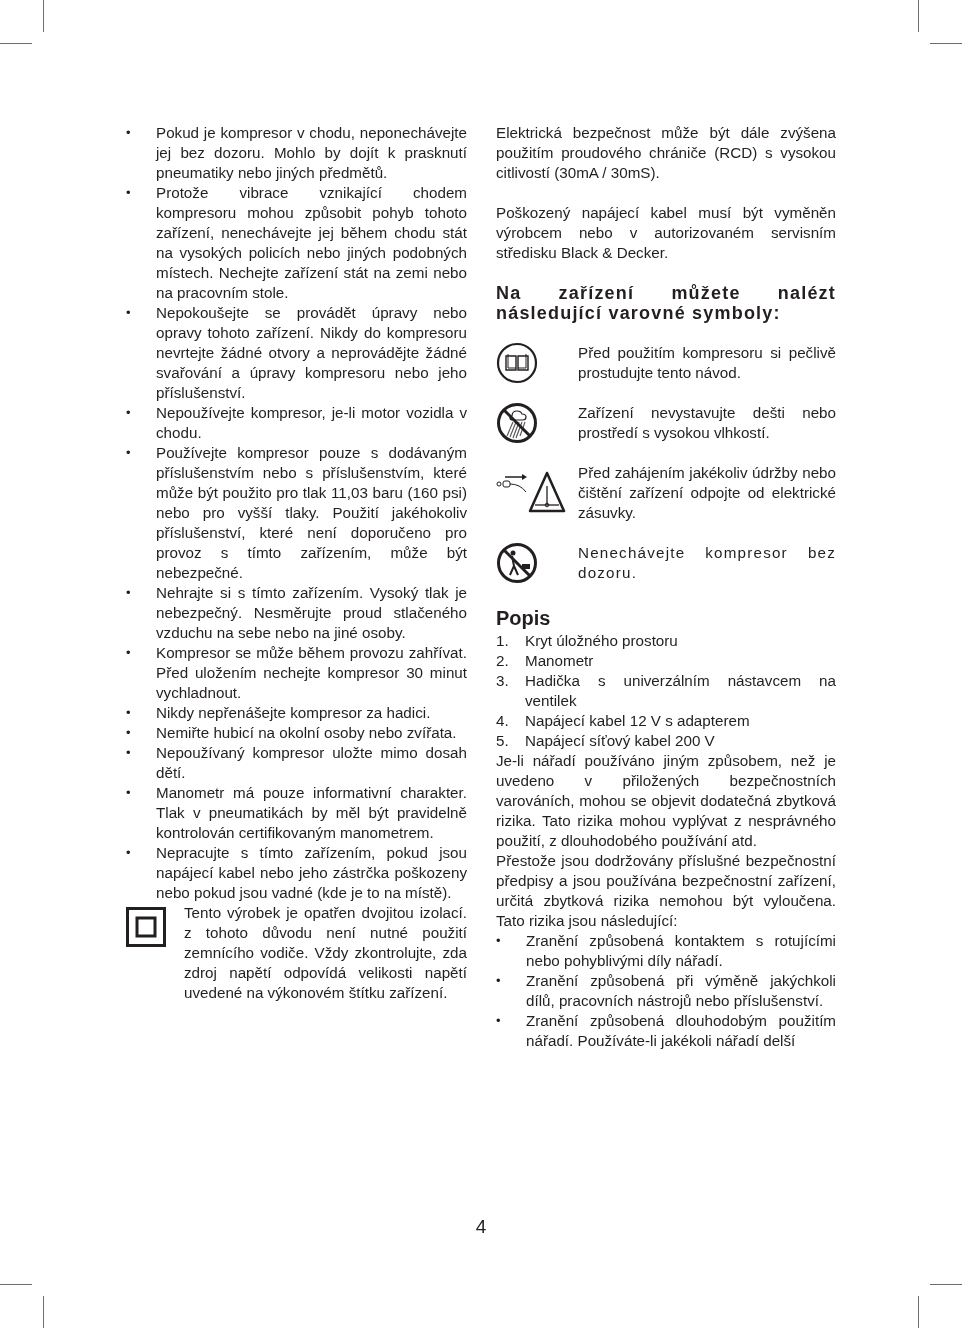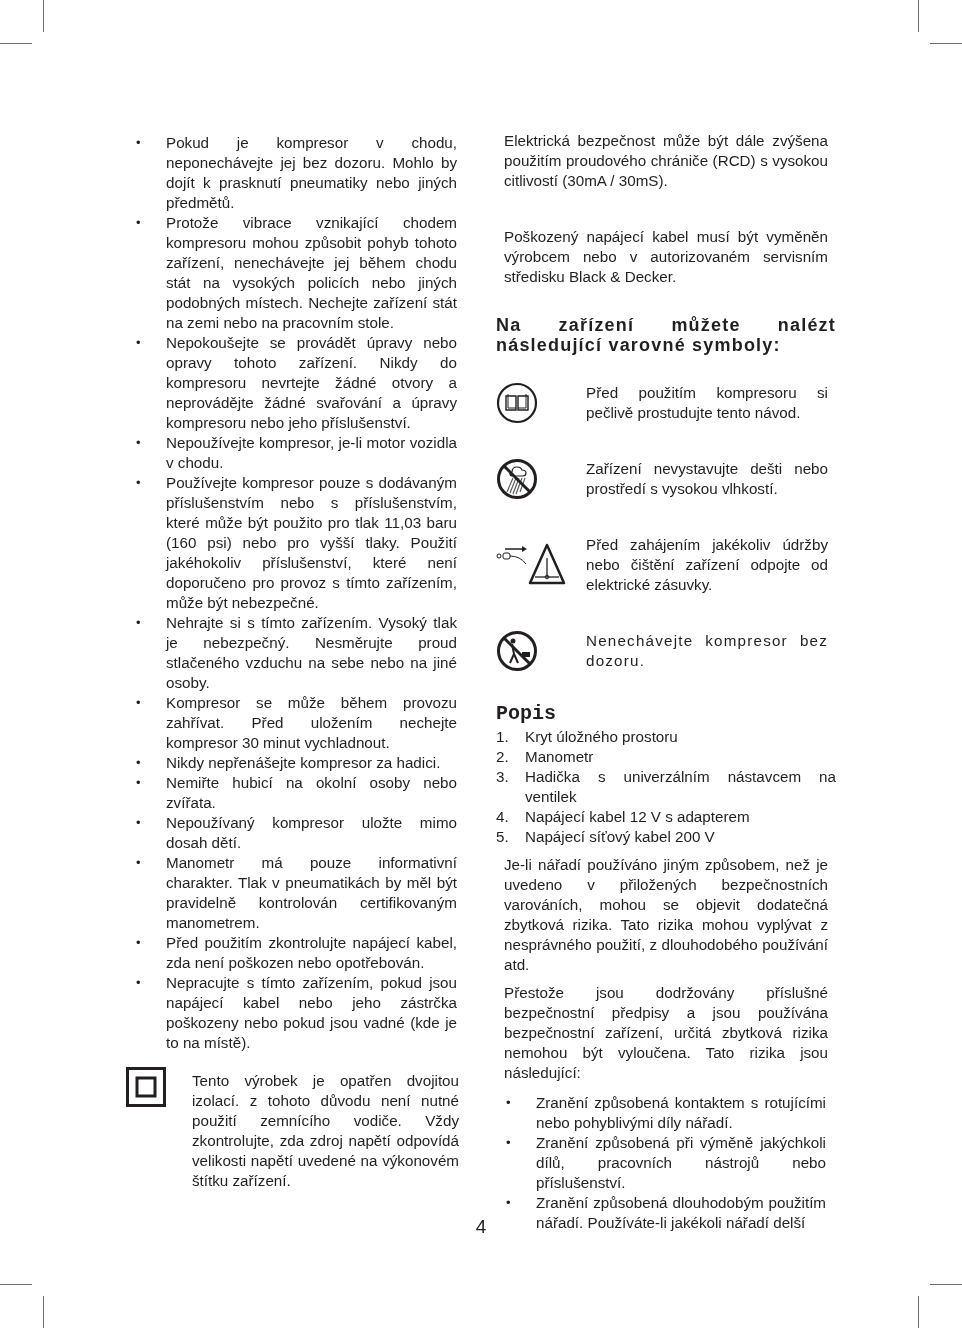--- a/index.html
+++ b/index.html
@@ -2,34 +2,34 @@
 <html><head>
 <meta charset="utf-8">
 <style>
   html, body { margin:0; padding:0; background:#ffffff; }
   body { width:962px; height:1328px; position:relative; overflow:hidden;
          font-family:"Liberation Sans", sans-serif; color:#231f20; }
   .crop { position:absolute; background:#6d6e71; }
   .col { position:absolute; top:123px; font-size:15.2px; line-height:20px; text-align:justify; }
   .col-left { left:126px; width:341px; }
   .col-right { left:496px; width:340px; }
-  ul.bullets { list-style:none; margin:10px; padding:0; }
+  ul.bullets { list-style:none; margin:0; padding:0; }
   ul.bullets li { position:relative; padding-left:30px; }
   ul.bullets li::before { content:"•"; position:absolute; left:0; top:0; font-size:13px; }
   h4 { margin:0; font-size:18px; font-weight:bold; line-height:20px; }
-  p { margin:8px; }
+  p { margin:0; }
   .gap { height:20px; }
   .heading-spaced { letter-spacing:1.2px; }
   .elec-block { display:flex; margin-top:0; }
   .elec-icon { width:40px; height:40px; flex:0 0 auto; margin-top:4px; margin-right:18px; }
   .elec-text { flex:1; }
   .sym-row { display:flex; align-items:center; margin-bottom:20px; }
   .sym-icon { width:82px; height:40px; flex:0 0 auto; display:flex; align-items:center; justify-content:flex-start; }
   .sym-text { flex:1; }
-  h2 { margin:0; font-size:20px; line-height:26px; font-weight:bold;font-family:Liberation Mono, monospace; }
+  h2 { margin:0; font-size:20px; line-height:26px; font-weight:bold; }
   ol.desc { list-style:none; margin:0; padding:0; }
   ol.desc li { position:relative; padding-left:29px; }
   ol.desc li .num { position:absolute; left:0; top:0; }
   .page-num { position:absolute; left:0; width:962px; top:1216px; text-align:center; font-size:19px; }
 </style>
 </head>
 <body>
 
 <div class="crop" style="left:43px;top:0;width:1px;height:32px;"></div>
 <div class="crop" style="left:0;top:43px;width:32px;height:1px;"></div>
@@ -46,21 +46,20 @@
     <li>Protože vibrace vznikající chodem kompresoru mohou způsobit pohyb tohoto zařízení, nenechávejte jej během chodu stát na vysokých policích nebo jiných podobných místech. Nechejte zařízení stát na zemi nebo na pracovním stole.</li>
     <li>Nepokoušejte se provádět úpravy nebo opravy tohoto zařízení. Nikdy do kompresoru nevrtejte žádné otvory a neprovádějte žádné svařování a úpravy kompresoru nebo jeho příslušenství.</li>
     <li>Nepoužívejte kompresor, je-li motor vozidla v chodu.</li>
     <li>Používejte kompresor pouze s dodávaným příslušenstvím nebo s příslušenstvím, které může být použito pro tlak 11,03 baru (160 psi) nebo pro vyšší tlaky. Použití jakéhokoliv příslušenství, které není doporučeno pro provoz s tímto zařízením, může být nebezpečné.</li>
     <li>Nehrajte si s tímto zařízením. Vysoký tlak je nebezpečný. Nesměrujte proud stlačeného vzduchu na sebe nebo na jiné osoby.</li>
     <li>Kompresor se může během provozu zahřívat. Před uložením nechejte kompresor 30 minut vychladnout.</li>
     <li>Nikdy nepřenášejte kompresor za hadici.</li>
     <li>Nemiřte hubicí na okolní osoby nebo zvířata.</li>
     <li>Nepoužívaný kompresor uložte mimo dosah dětí.</li>
     <li>Manometr má pouze informativní charakter. Tlak v pneumatikách by měl být pravidelně kontrolován certifikovaným manometrem.</li>
-    <li>Před použitím zkontrolujte napájecí kabel, zda není poškozen nebo opotřebován.</li>
     <li>Nepracujte s tímto zařízením, pokud jsou napájecí kabel nebo jeho zástrčka poškozeny nebo pokud jsou vadné (kde je to na místě).</li>
   </ul>
   <div class="elec-block">
     <svg class="elec-icon" viewBox="0 0 40 40">
       <rect x="1.5" y="1.5" width="37" height="37" fill="none" stroke="#231f20" stroke-width="3"></rect>
       <rect x="11" y="11" width="18" height="18" fill="none" stroke="#231f20" stroke-width="3"></rect>
     </svg>
     <p class="elec-text">Tento výrobek je opatřen dvojitou izolací. z tohoto důvodu není nutné použití zemnícího vodiče. Vždy zkontrolujte, zda zdroj napětí odpovídá velikosti napětí uvedené na výkonovém štítku zařízení.</p>
   </div>
 </div>

